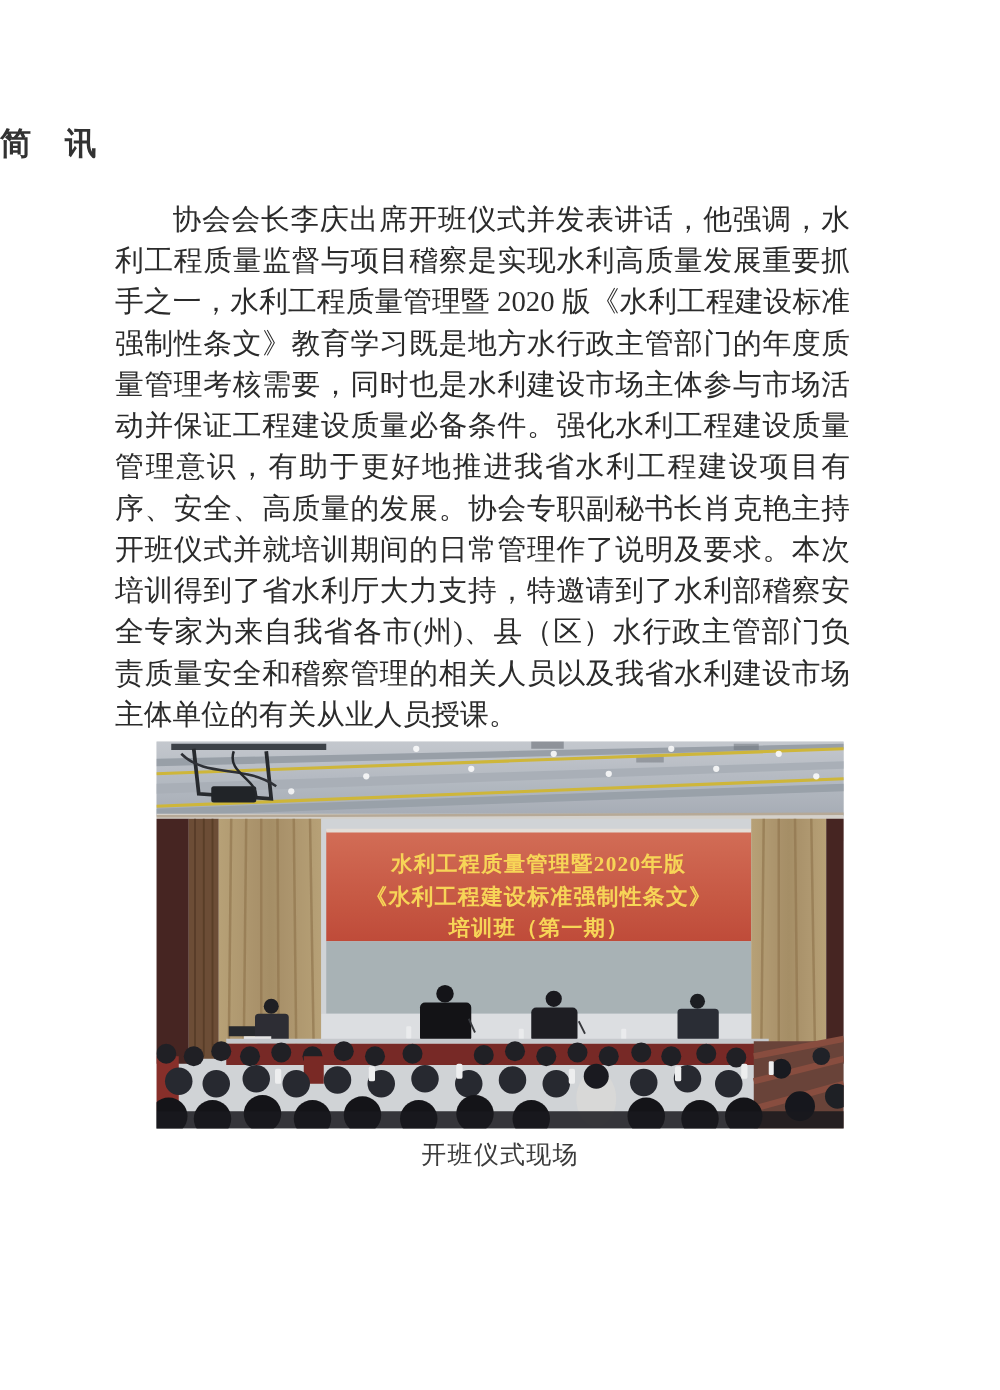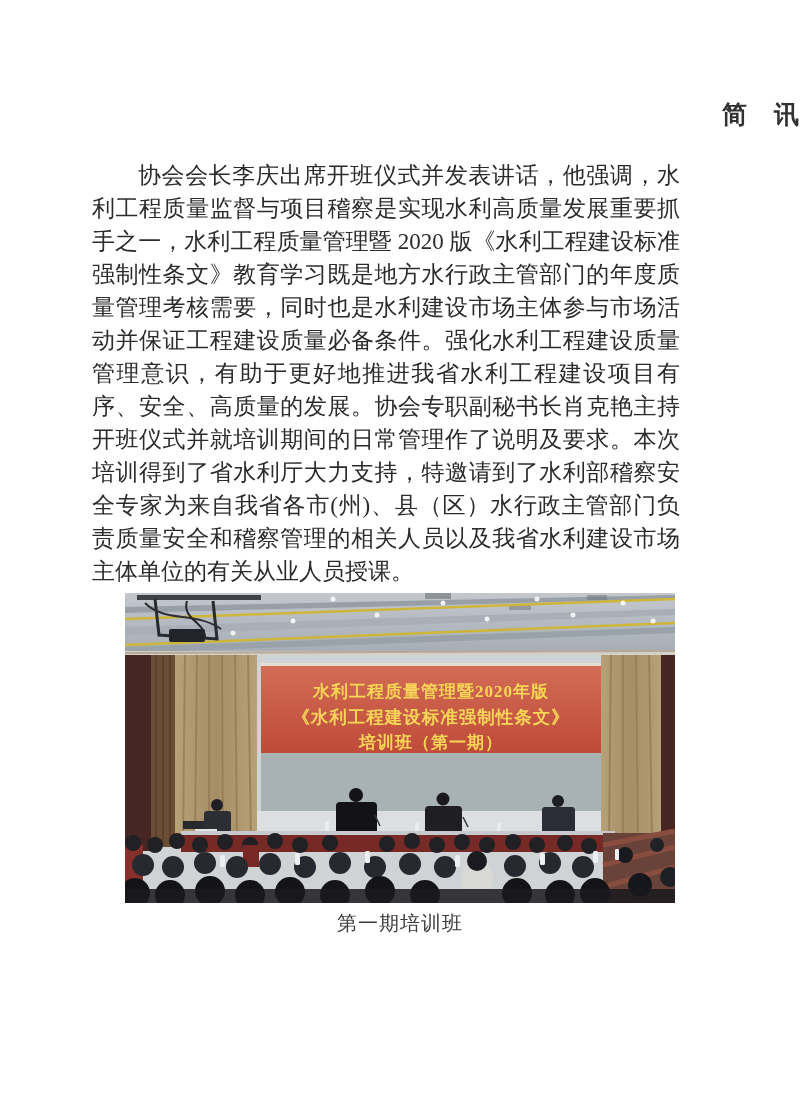--- a/index.html
+++ b/index.html
@@ -6,21 +6,21 @@
   .page{
     position:relative;
     width:800px;height:1112px;
     background:#ffffff;
     overflow:hidden;
     font-family:"Liberation Serif","DejaVu Serif",serif;
     color:#2e2e2e;
   }
   .doc-title{
     margin:98px 0 0 0;
-    text-align:right;
+    text-align:left;
     font-size:25px;
     font-weight:600;
     color:#323232;
     letter-spacing:1px;
   }
   .body-text{
     margin:28px 0 0 92px;
     width:588px;
   }
   .body-text p{
@@ -250,16 +250,16 @@
             <rect x="95" y="262" width="5" height="12" rx="1.5" fill="#f2f3f4"></rect>
             <rect x="170" y="260" width="5" height="12" rx="1.5" fill="#f2f3f4"></rect>
             <rect x="240" y="258" width="5" height="12" rx="1.5" fill="#f2f3f4"></rect>
             <rect x="330" y="262" width="5" height="12" rx="1.5" fill="#f2f3f4"></rect>
             <rect x="415" y="260" width="5" height="12" rx="1.5" fill="#f2f3f4"></rect>
             <rect x="468" y="258" width="5" height="12" rx="1.5" fill="#f2f3f4"></rect>
           </g>
         </g>
       </svg>
     </div>
-    <figcaption class="photo-caption">第一期培训班</figcaption>
+    <figcaption class="photo-caption">开班仪式现场</figcaption>
   </figure>
 
 </div>
 
 </body></html>

